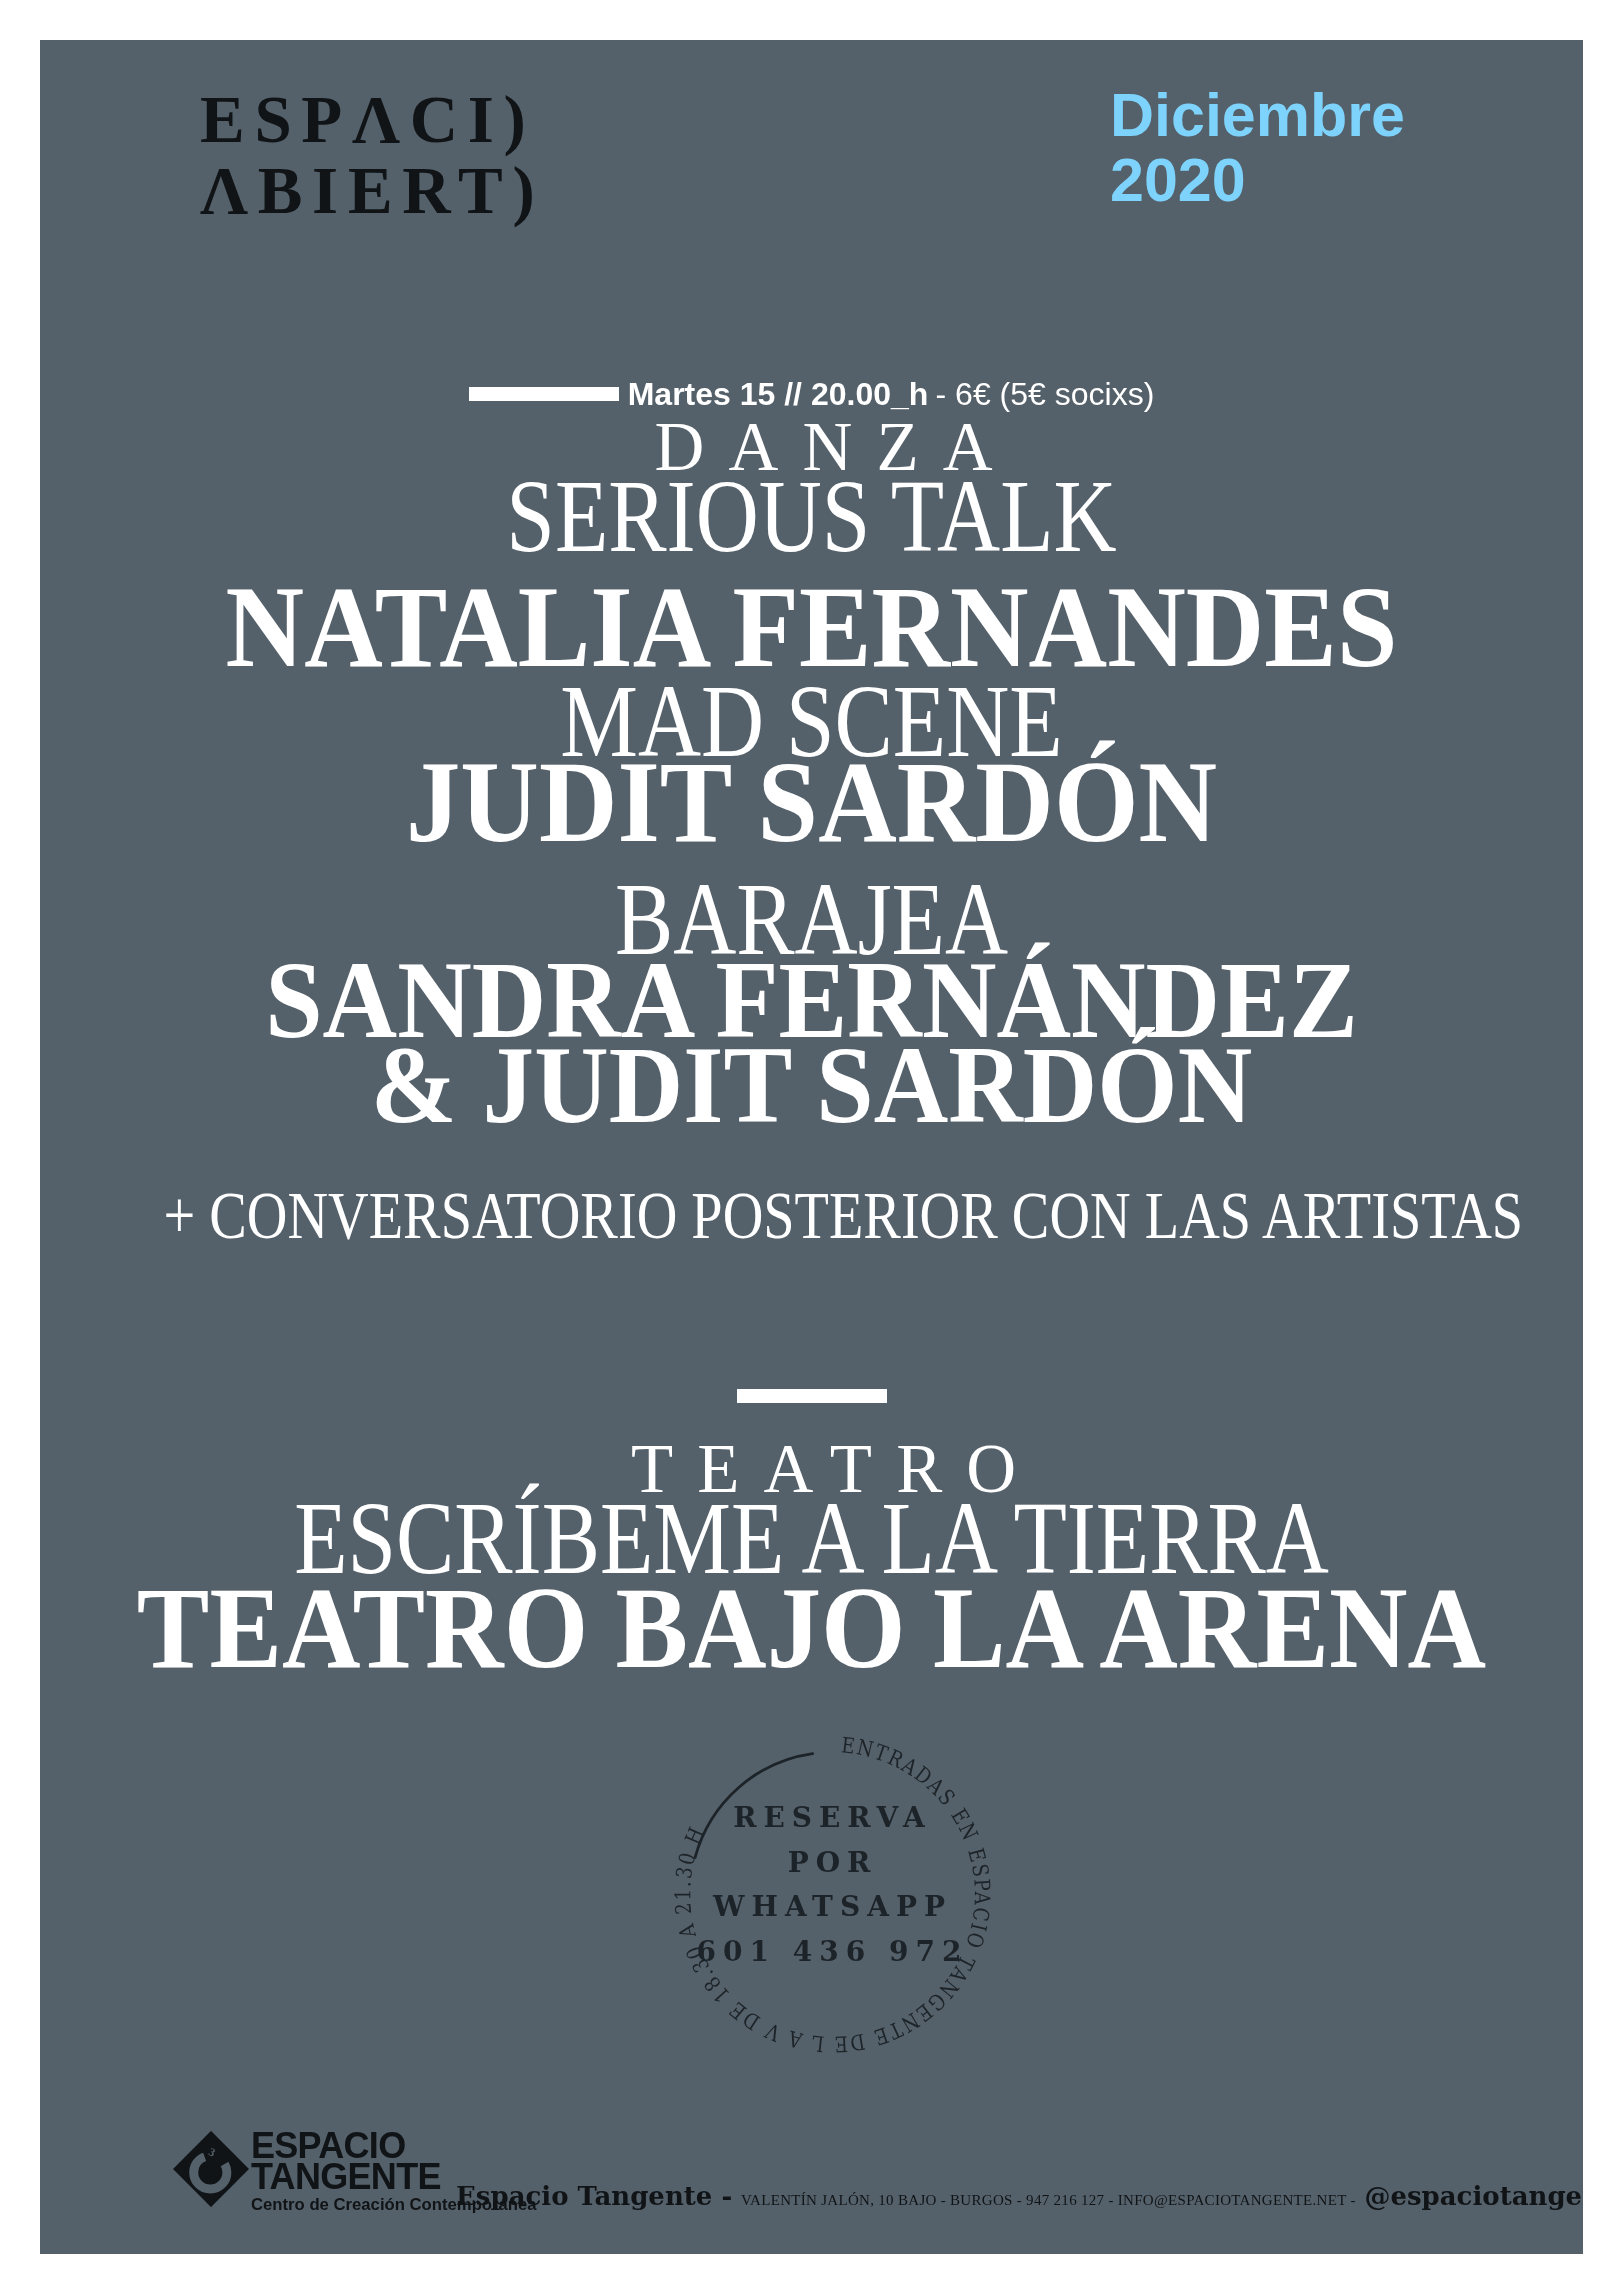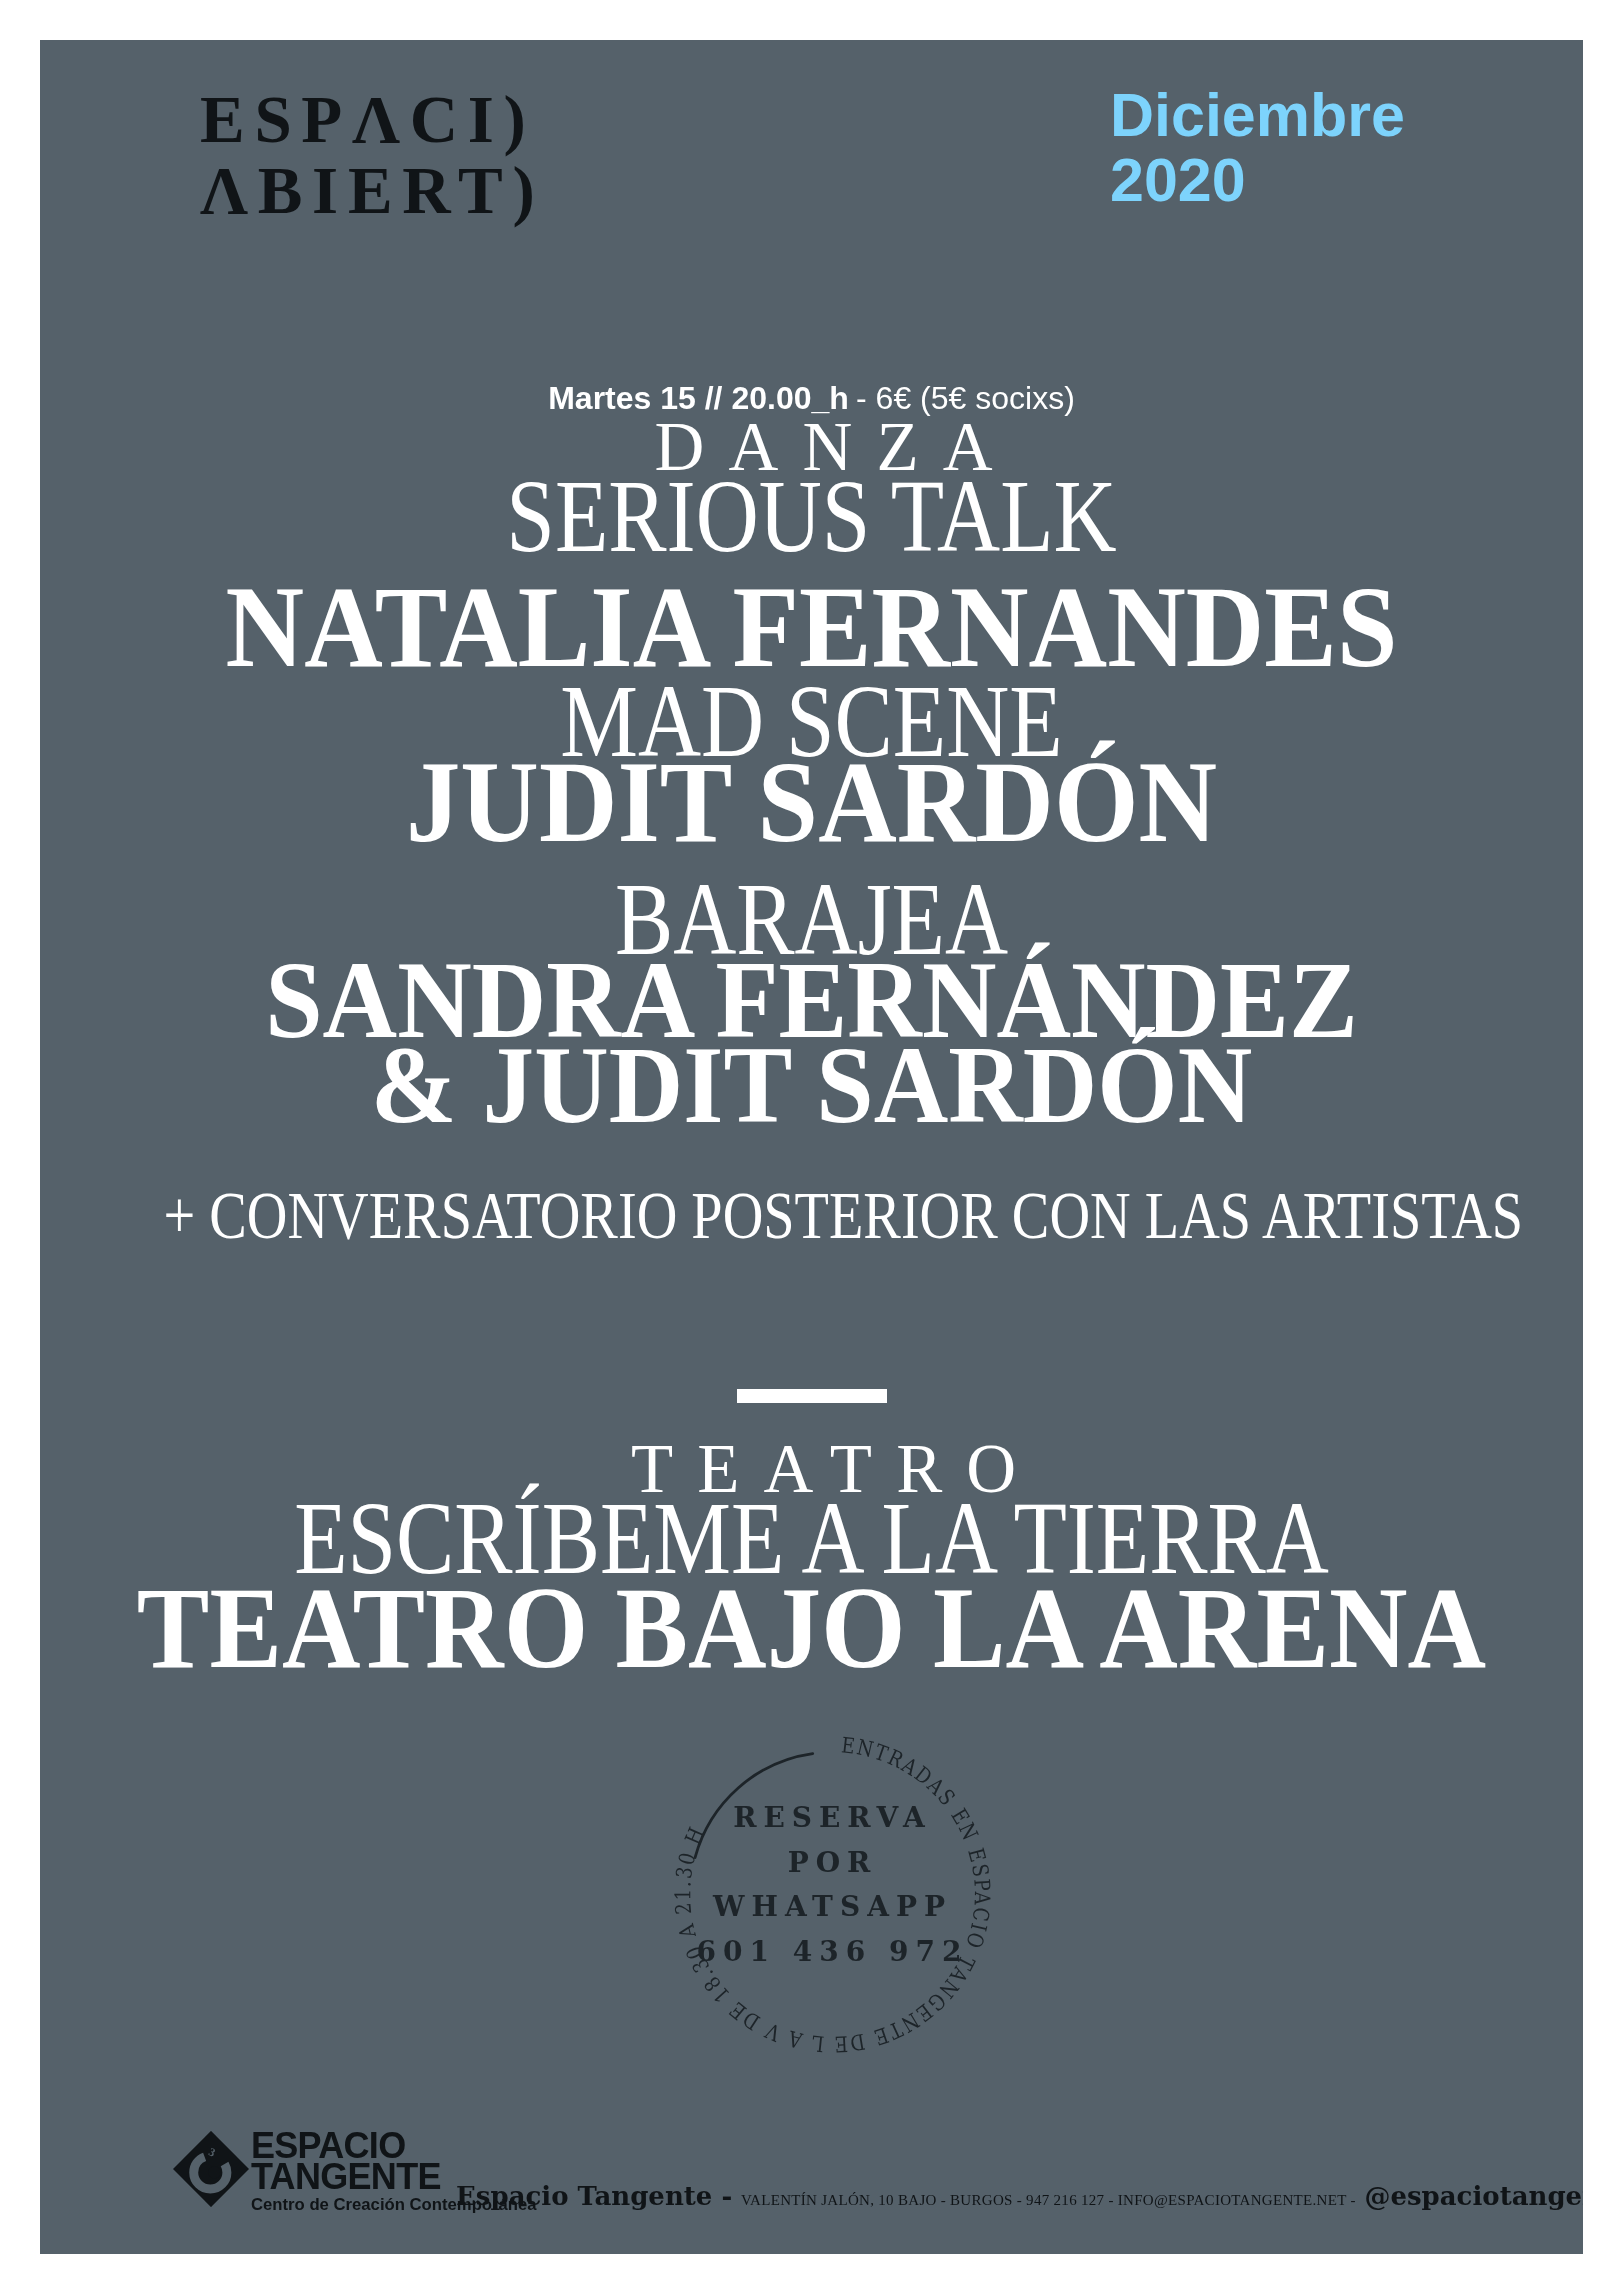--- a/index.html
+++ b/index.html
@@ -22,21 +22,21 @@
   
   .month{
     position:absolute;left:1070px;top:43px;color:#7dd3fc;
     font-weight:bold;font-size:61px;line-height:65px;letter-spacing:0;
   }
 
   
   .session{
     position:absolute;left:0;width:100%;height:40px;
     display:flex;justify-content:center;align-items:center;gap:9px;
-    color:#ffffff;white-space:nowrap;flex-direction:column;
+    color:#ffffff;white-space:nowrap;
   }
   .bar{width:150px;height:14px;background:#ffffff;}
   .session .dt{font-weight:bold;font-size:32px;}
   .session .price{font-weight:normal;font-size:32px;margin-left:4.2px;}
 
   
   .line{
     position:absolute;left:0;width:100%;text-align:center;color:#ffffff;
     white-space:nowrap;line-height:1;font-family:"Liberation Serif", serif;
   }

